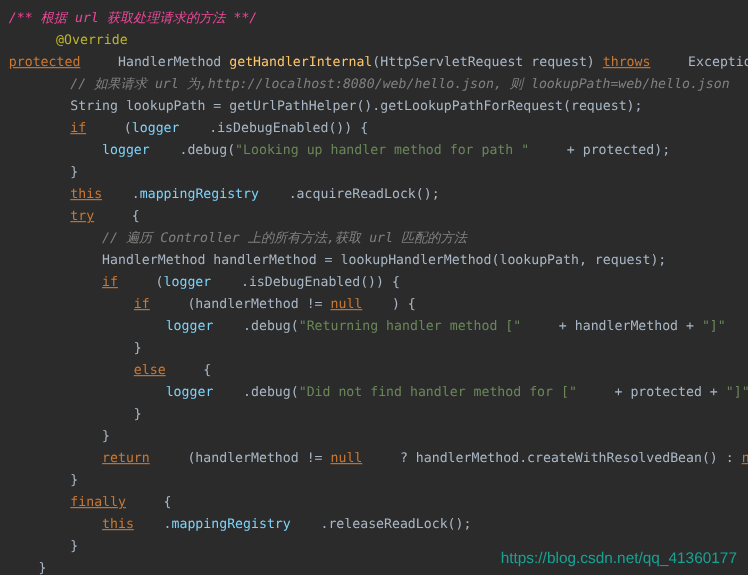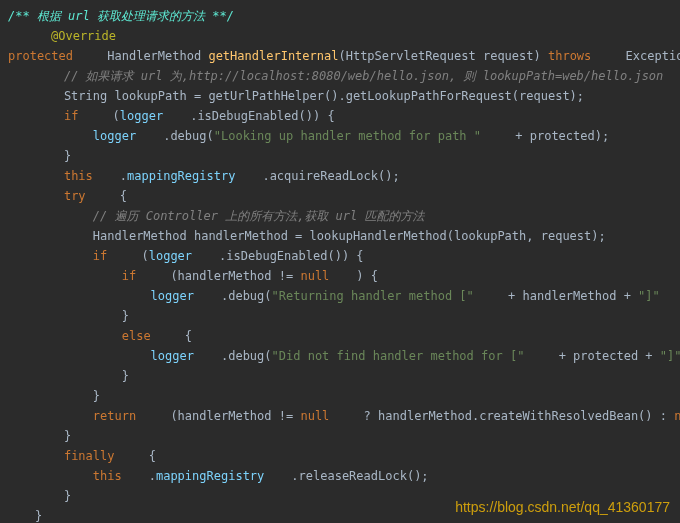--- a/index.html
+++ b/index.html
@@ -14,33 +14,33 @@
     overflow: hidden;
     position: relative;
   }
   pre.code {
     margin: 0;
     padding: 6px 8px;
     white-space: pre;
     color: #a9b7c6;
   }
   .c-comment   { color: #808080; font-style: italic; }
-  .c-docgreen  { color: #5eead4; font-style: italic; }
+  .c-docgreen  { color: #ec4899; font-style: italic; }
   .c-anno      { color: #bbb529; padding-left: 43px; }
-  .c-kw        { color: #cc7832; }
+  .c-kw        { color: #cc7832; text-decoration: underline; }
   .c-method    { color: #ffc66d; }
   .c-field     { color: #7dd3fc; }
   .c-string    { color: #6a8759; }
   .c-text      { color: #a9b7c6; padding-left: 27px; }
   .c-paren     { color: #a9b7c6; }
   .watermark {
     position: absolute;
     bottom: 6px;
     right: 10px;
-    color: #eab308;
+    color: #14b8a6;
     font-family: Arial, sans-serif;
     font-size: 14px;
     opacity: 0.85;
     pointer-events: none;
   }
 </style>
 </head>
 <body>
 
 <pre class="code" id="code-root"><span><span class="c-docgreen">/** 根据 url 获取处理请求的方法 **/</span></span>

